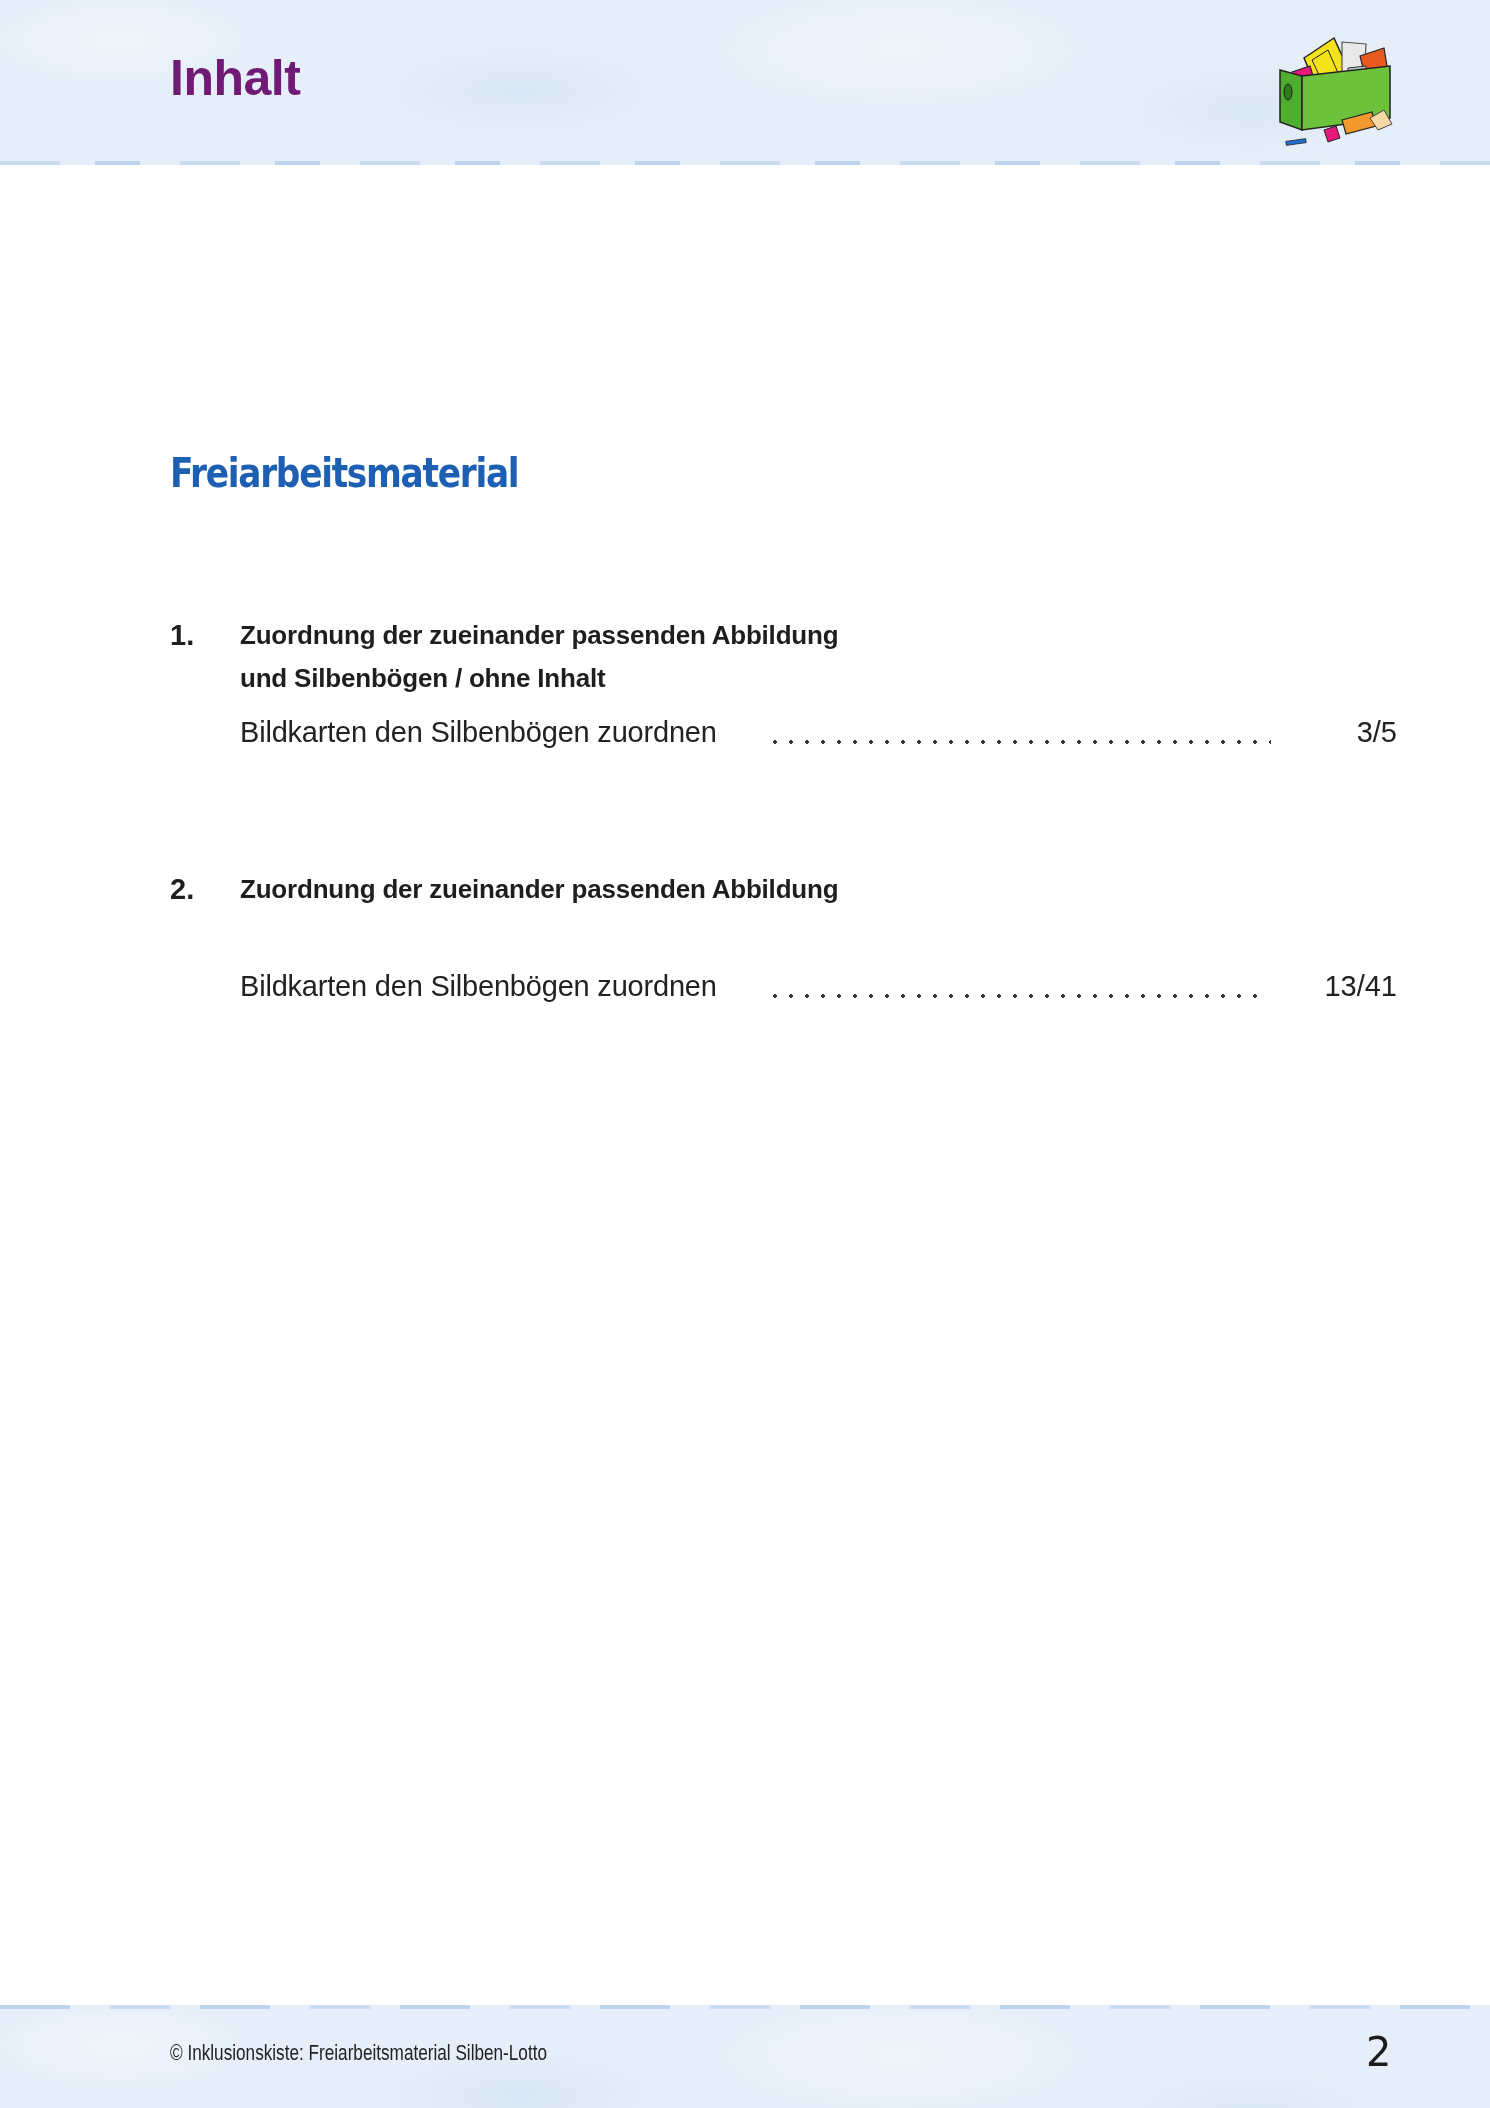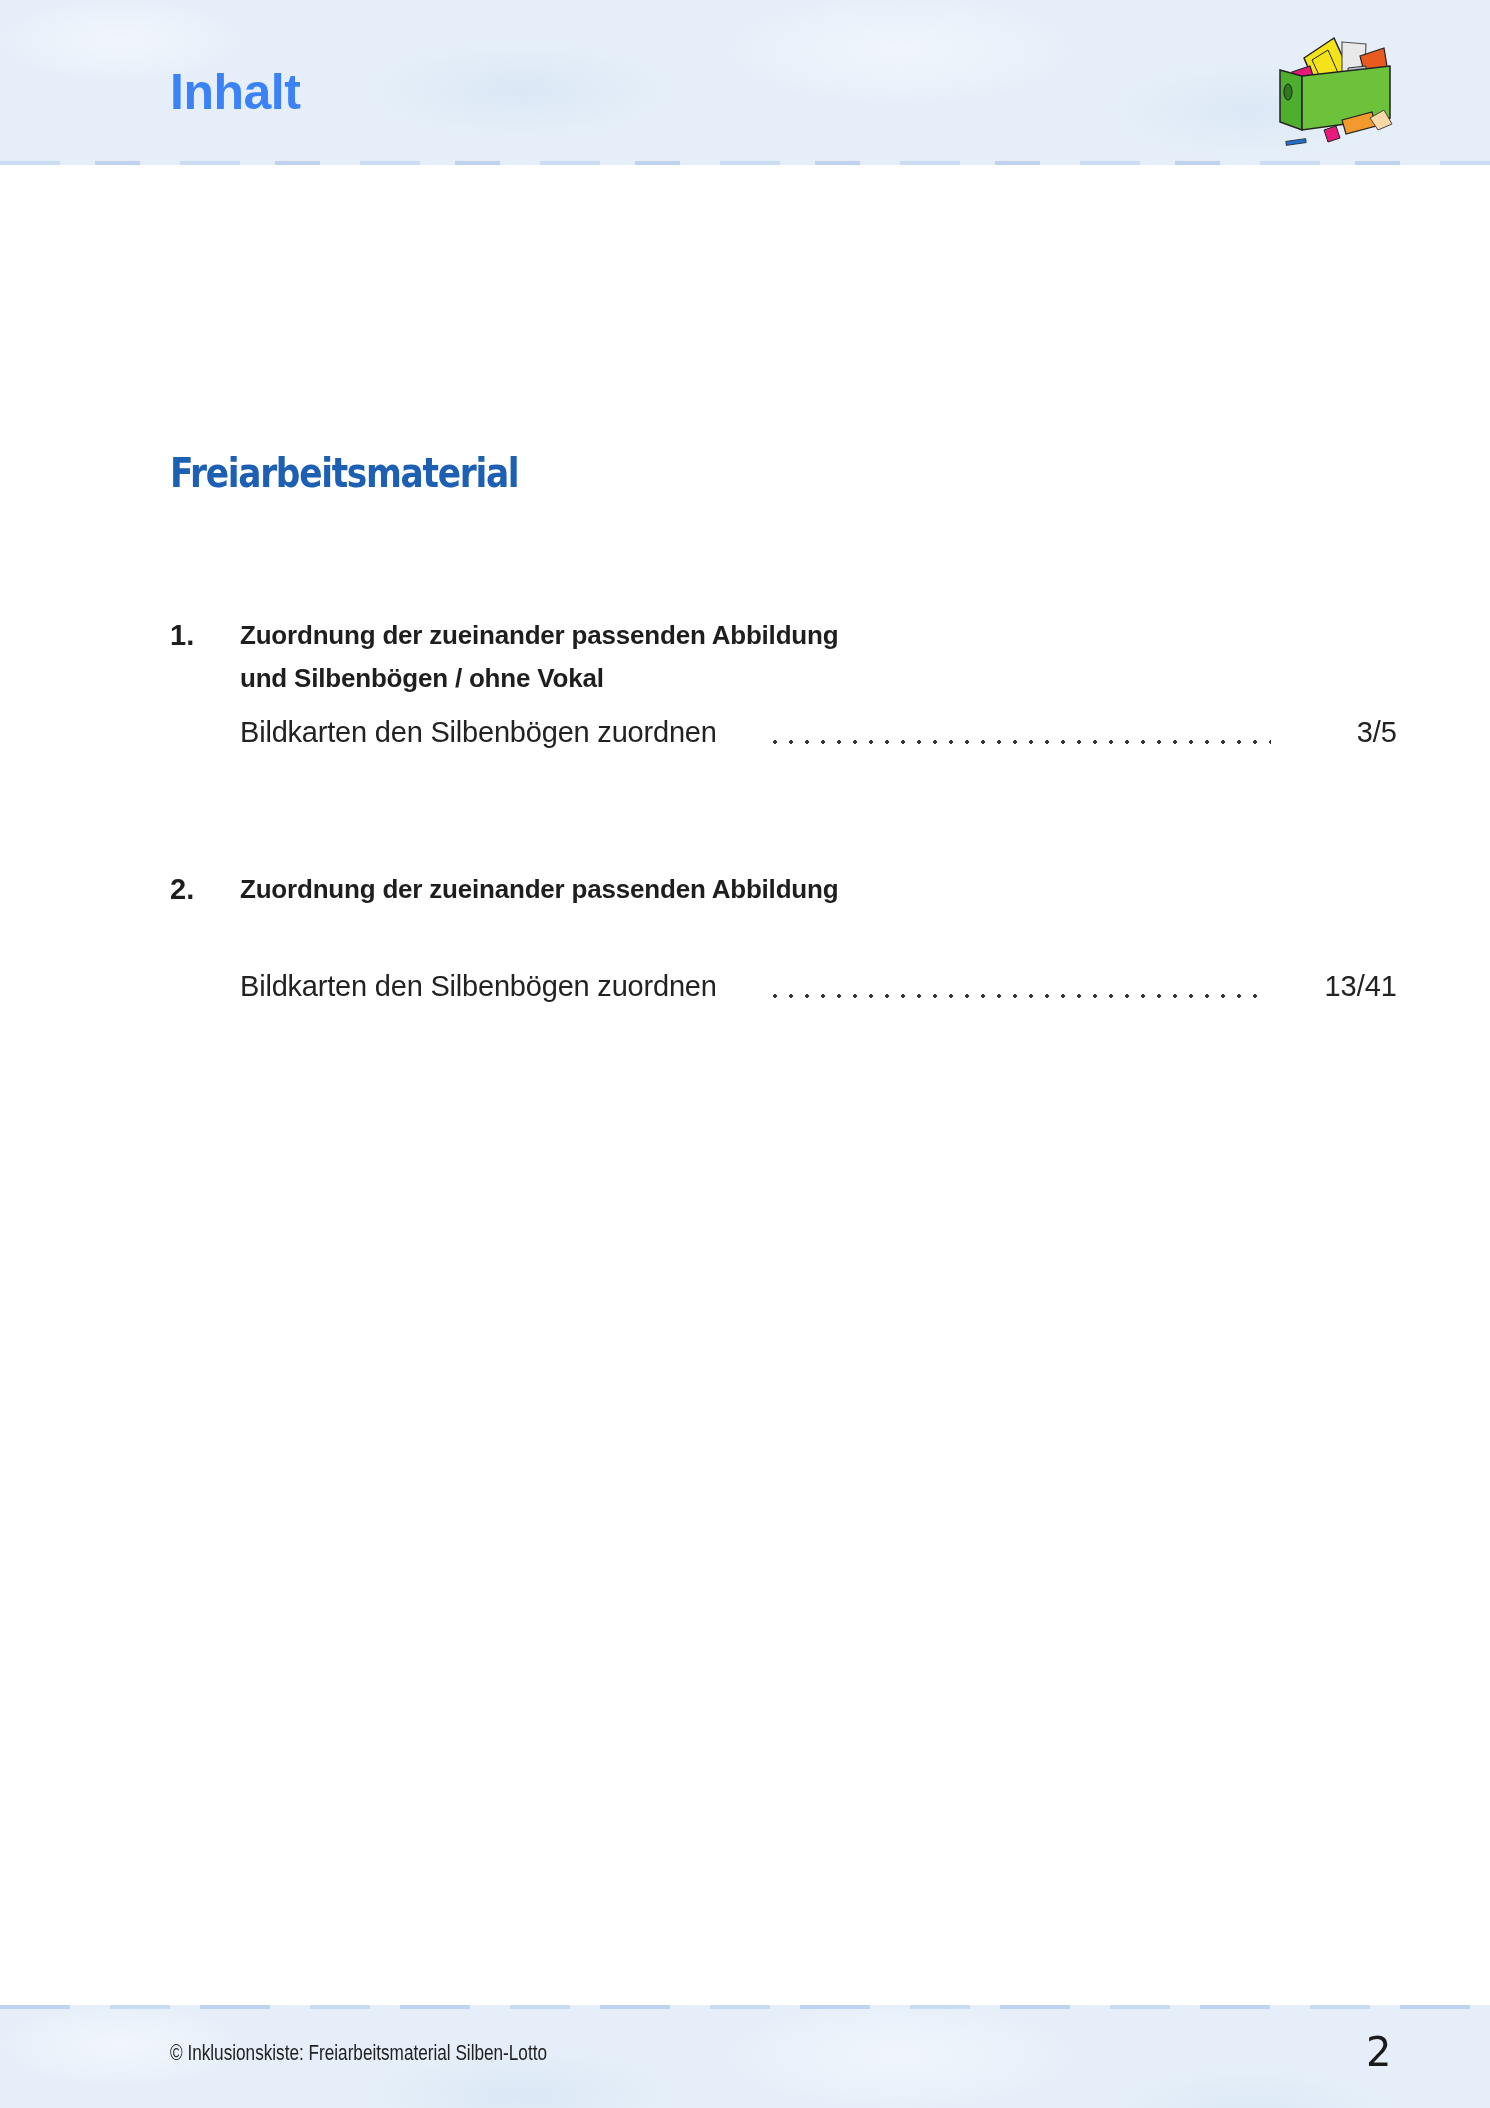--- a/index.html
+++ b/index.html
@@ -22,23 +22,23 @@
   .header-band::after {
     content: ""; position: absolute; left: 0; right: 0; bottom: 0; height: 4px;
     background: repeating-linear-gradient(90deg, #c9dcf1 0 60px, #e6eff9 60px 95px, #bdd3ee 95px 140px, #e6eff9 140px 180px);
   }
   .footer-band { top: 2005px; height: 103px; }
   .footer-band::before {
     content: ""; position: absolute; left: 0; right: 0; top: 0; height: 4px;
     background: repeating-linear-gradient(90deg, #bdd3ee 0 70px, #e6eff9 70px 110px, #c9dcf1 110px 170px, #e6eff9 170px 200px);
   }
   .page-title {
-    position: absolute; left: 170px; top: 64px;
+    position: absolute; left: 170px; top: 50px;
     font-size: 50px; font-weight: bold; letter-spacing: -0.5px;
-    color: #3b82f6; line-height: 56px;
+    color: #701a75; line-height: 56px;
   }
   .logo { position: absolute; left: 1262px; top: 30px; width: 135px; height: 118px; }
   .section-heading {
     position: absolute; left: 170px; top: 448px;
     font-family: "DejaVu Sans", sans-serif;
     font-size: 40px; font-weight: bold; color: #1c5fb3;
     letter-spacing: -1.5px; line-height: 50px;
     transform: scaleX(0.86); transform-origin: left center;
   }
   .entry { position: absolute; left: 170px; width: 1230px; }
@@ -99,21 +99,21 @@
   <polygon points="62,100 74,96 78,108 66,112" fill="#e8197a" stroke="#222" stroke-width="1"></polygon>
   <rect x="24" y="110" width="20" height="4" fill="#1f6fd0" stroke="#222" stroke-width="0.8" transform="rotate(-8 34 112)"></rect>
 </svg>
 
 <div class="section-heading">Freiarbeitsmaterial</div>
 
 <div class="entry entry-1">
   <div class="entry-num">1.</div>
   <div class="entry-title">
     <div>Zuordnung der zueinander passenden Abbildung</div>
-    <div>und Silbenbögen / ohne Vokal</div>
+    <div>und Silbenbögen / ohne Inhalt</div>
   </div>
   <div class="entry-sub">
     <span class="label">Bildkarten den Silbenbögen zuordnen</span>
     <span class="leader"></span>
     <span class="pages">3/5</span>
   </div>
 </div>
 
 <div class="entry entry-2">
   <div class="entry-num">2.</div>

